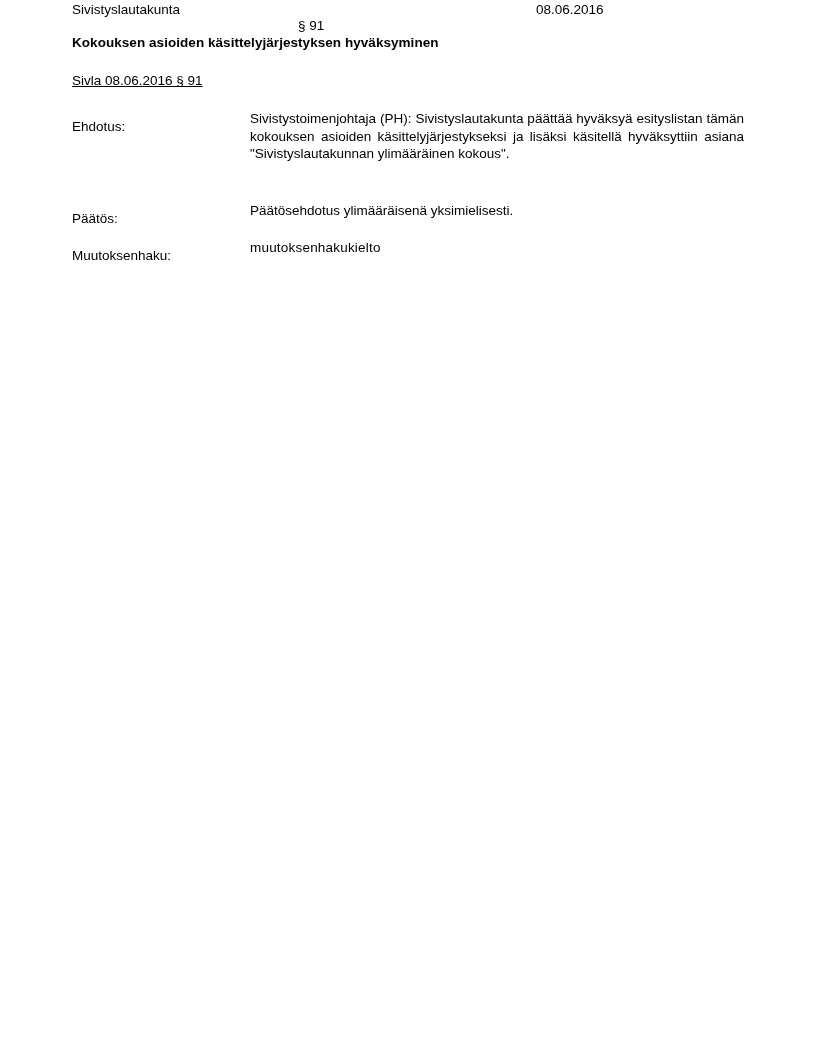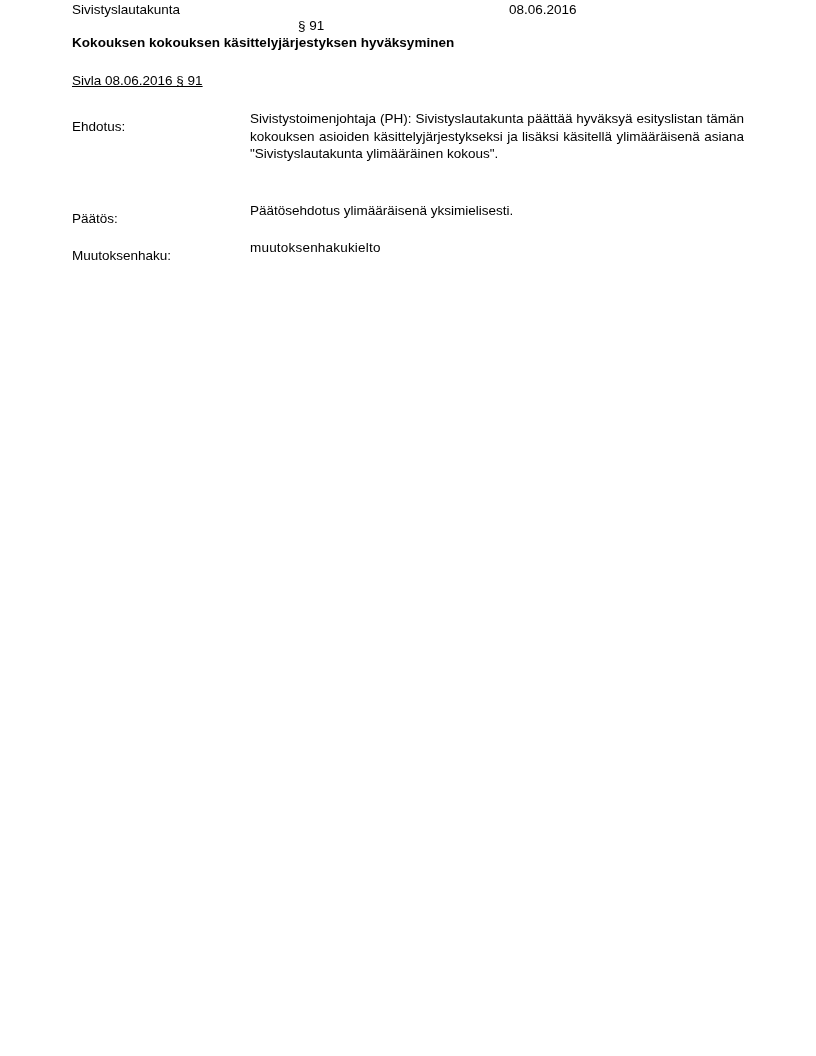--- a/index.html
+++ b/index.html
@@ -37,21 +37,21 @@
     left: 0px;
     top: 0px;
   }
   .header-section {
     position: absolute;
     left: 226px;
     top: 16px;
   }
   .header-date {
     position: absolute;
-    left: 437px;
+    left: 464px;
     top: 0px;
   }
   .doc-title {
     position: absolute;
     top: 34px;
     left: 72px;
     width: 672px;
     font-size: 13.5px;
     font-weight: bold;
     line-height: 18px;
@@ -100,27 +100,27 @@
 <body>
 
 <div class="page">
 
   <div class="header-row">
     <span class="header-title">Sivistyslautakunta</span>
     <span class="header-section">§ 91</span>
     <span class="header-date">08.06.2016</span>
   </div>
 
-  <div class="doc-title">Kokouksen kokouksen käsittelyjärjestyksen hyväksyminen</div>
+  <div class="doc-title">Kokouksen asioiden käsittelyjärjestyksen hyväksyminen</div>
 
   <div class="sub-line">Sivla 08.06.2016 § 91</div>
 
   <div class="block block-ehdotus">
     <div class="label">Ehdotus:</div>
-    <div class="value">Sivistystoimenjohtaja (PH): Sivistyslautakunta päättää hyväksyä esityslistan tämän kokouksen asioiden käsittelyjärjestykseksi ja lisäksi käsitellä ylimääräisenä asiana "Sivistyslautakunta ylimääräinen kokous".</div>
+    <div class="value">Sivistystoimenjohtaja (PH): Sivistyslautakunta päättää hyväksyä esityslistan tämän kokouksen asioiden käsittelyjärjestykseksi ja lisäksi käsitellä hyväksyttiin asiana "Sivistyslautakunnan ylimääräinen kokous".</div>
   </div>
 
   <div class="block block-paatos">
     <div class="label">Päätös:</div>
     <div class="value">Päätösehdotus ylimääräisenä yksimielisesti.</div>
   </div>
 
   <div class="block block-muutos">
     <div class="label">Muutoksenhaku:</div>
     <div class="value value-mono-ish">muutoksenhakukielto</div>

